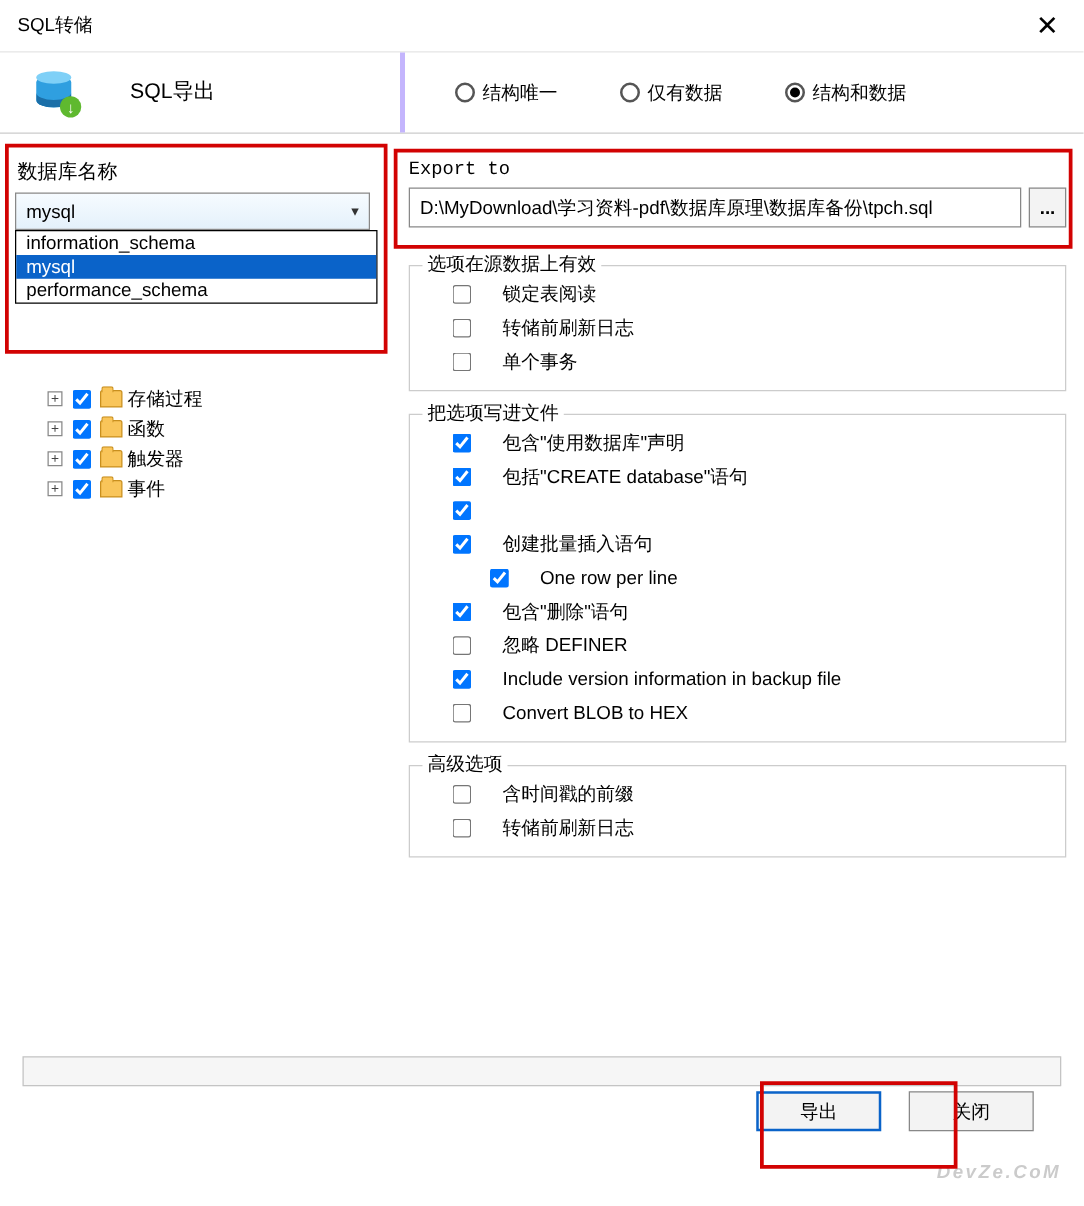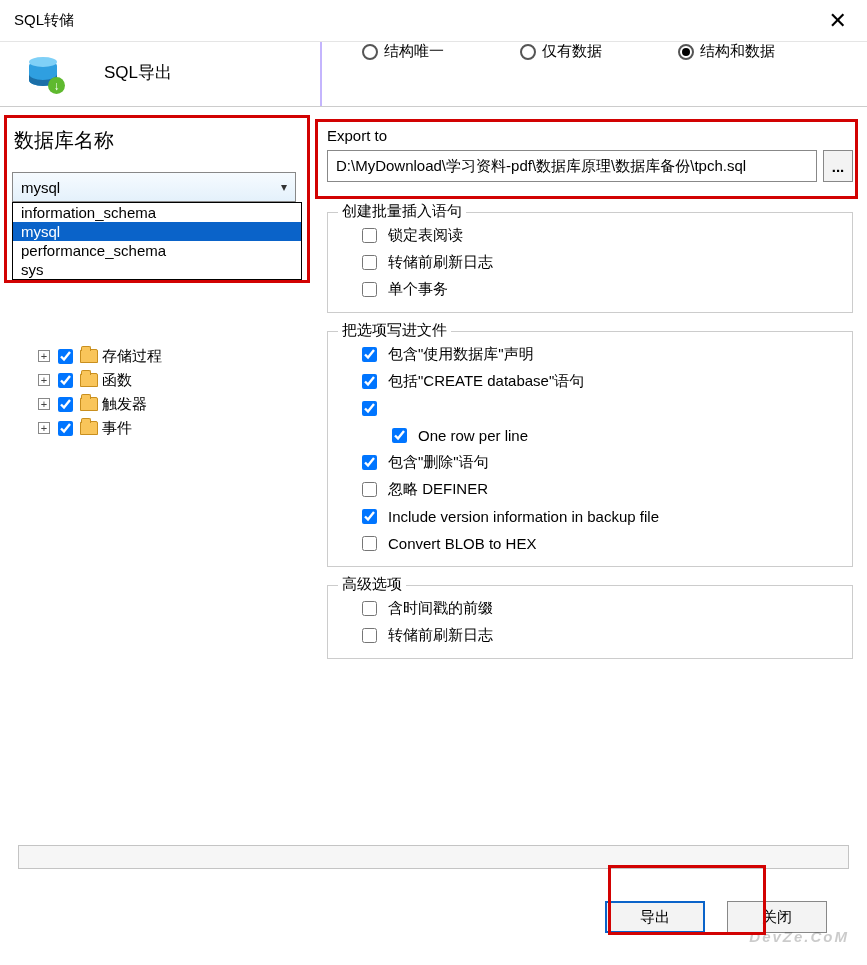--- a/index.html
+++ b/index.html
@@ -3,50 +3,50 @@
 <meta charset="utf-8">
 <style>
   * { box-sizing: border-box; font-family: "Microsoft YaHei", "SimSun", Arial, sans-serif; font-size: 15px; }
   body { margin: 0; background: #fff; width: 867px; height: 965px; position: relative; color: #000; }
   .titlebar { display: flex; align-items: center; justify-content: space-between; height: 42px; padding: 0 14px; border-bottom: 1px solid #e5e5e5; }
   .titlebar .close { font-size: 22px; font-weight: 300; cursor: pointer; padding: 0 6px; }
   .toolbar { display: flex; align-items: center; height: 65px; border-bottom: 1px solid #ccc; }
   .toolbar .icon-wrap { width: 90px; display:flex; justify-content:center; }
   .tool-tabs { flex: 0 0 230px; display:flex; justify-content:flex-start; }
   .tool-tab { font-size: 17px; padding: 8px 14px; border-bottom: 3px solid transparent; }
-  .radio-group { flex: 1; display: flex; align-items: flex-start; gap: 76px; padding-left: 40px; border-left: 2px solid #c4b5fd; height: 100%; }
+  .radio-group { flex: 1; display: flex; align-items: center; gap: 50px; padding-left: 40px; border-left: 4px solid #c4b5fd; height: 100%; }
   .radio-item { display: flex; align-items: center; gap: 6px; }
   .radio-item .rcircle { width: 16px; height: 16px; border: 2px solid #555; border-radius: 50%; display: inline-flex; align-items:center; justify-content:center; }
   .radio-item.checked .rcircle::after { content:''; width:8px; height:8px; background:#000; border-radius:50%; display:block; }
   .main { display: flex; padding: 10px 8px; gap: 8px; }
   .left { width: 305px; }
   .right { flex: 1; }
-  .group-label { font-size: 20px; margin: 10px 0 18px 6px; }
+  .group-label { font-size: 16px; margin: 10px 0 6px 6px; }
   .combo { position: relative; width: 284px; height: 30px; border: 1px solid #888; background: linear-gradient(#f6fbff, #e4f1fb); display:flex; align-items:center; padding: 0 8px; margin-left:4px;}
   .combo .chev { position:absolute; right:8px; top:7px; font-size:12px; color:#333; }
   .dropdown { width: 290px; border: 1px solid #000; margin-left:4px; background:#fff; position: relative; z-index: 5; }
   .dropdown .opt { padding: 1px 8px; font-size:15px; }
   .dropdown .opt.selected { background: #0a63c9; color: #fff; }
   .tree { margin-top: 64px; padding-left: 6px; }
   .tnode { display: flex; align-items: center; gap: 4px; height: 24px; padding-left: 24px; }
   .tnode .expander { width:12px; height:12px; border:1px solid #888; display:inline-flex; align-items:center; justify-content:center; font-size:11px; line-height:1; color:#444; }
   .tnode input[type=checkbox]{ width:15px; height:15px; }
   .folder { width:18px; height:14px; background:#f9c55a; border:1px solid #c98f1e; border-radius:2px 2px 0 0; display:inline-block; position:relative;}
   .folder::before{content:''; position:absolute; top:-4px; left:0; width:8px; height:4px; background:#f9c55a; border:1px solid #c98f1e; border-bottom:none; border-radius:2px 2px 0 0;}
-  .export-to-label { font-size: 15px; margin: 10px 0 6px 6px; }
+  .export-to-label { font-size: 15px; margin: 10px 0 6px 6px; font-family: Liberation Mono, monospace; }
   .path-row { display:flex; gap:6px; padding: 0 6px; }
   .path-input { flex:1; height:32px; border:1px solid #888; padding: 0 8px; font-size:15px; }
   .browse-btn { width:30px; height:32px; border:1px solid #888; background:#f3f3f3; display:flex; align-items:center; justify-content:center; font-weight:bold; cursor:pointer;}
   .fieldset { border:1px solid #ccc; margin: 18px 6px 0 6px; padding: 6px 10px 12px 10px; position:relative; }
   .fieldset .legend { position:absolute; top:-11px; left:10px; background:#fff; padding:0 4px; font-size:15px; }
-  .opt-row { display:flex; align-items:center; gap:8px; margin: 6px 0 0 20px; }
+  .opt-row { display:flex; align-items:center; gap:22px; margin: 6px 0 0 20px; }
   .opt-row.indent { margin-left: 50px; }
   .opt-row input[type=checkbox]{ width:15px; height:15px; }
   .progress { position:absolute; left:18px; right:18px; bottom:96px; height:24px; border:1px solid #c4c4c4; background:#f6f6f6; }
-  .btn-row { position:absolute; right:40px; bottom:32px; display:flex; gap:22px;justify-content:flex-end; }
+  .btn-row { position:absolute; right:40px; bottom:60px; display:flex; gap:22px;justify-content:flex-end; }
   .btn { width:100px; height:32px; border:1px solid #888; background:#f3f3f3; display:flex; align-items:center; justify-content:center; cursor:pointer; }
   .btn.primary { border:2px solid #0a63c9; }
   .watermark { position:absolute; right:18px; bottom:16px; font-size:28px; font-weight:700; letter-spacing:2px; color:rgba(0,0,0,0.1); font-style:italic;}
   .watermark .inner { color:#333; opacity:0.25; }
   
   .hl { position:absolute; border:3px solid #d20202; pointer-events:none; }
   .hl1 { left:4px; top:115px; width:306px; height:168px; }
   .hl2 { left:315px; top:119px; width:543px; height:80px; }
   .hl3 { left:608px; bottom:30px; width:158px; height:70px; }
   
@@ -95,21 +95,20 @@
   <div class="left">
     <div class="group-label">数据库名称</div>
     <div class="combo">
       <span>mysql</span>
       <span class="chev">▾</span>
     </div>
     <div class="dropdown">
       <div class="opt">information_schema</div>
       <div class="opt selected">mysql</div>
       <div class="opt">performance_schema</div>
-      <div class="opt">sys</div>
     </div>
 
     <div class="tree">
       <div class="tnode">
         <span class="expander">+</span>
         <input type="checkbox" checked="" style="">
         <span class="folder"></span>
         <span>存储过程</span>
       </div>
       <div class="tnode">
@@ -134,21 +133,21 @@
   </div>
 
   <div class="right">
     <div class="export-to-label">Export to</div>
     <div class="path-row">
       <input class="path-input" value="D:\MyDownload\学习资料-pdf\数据库原理\数据库备份\tpch.sql" style="">
       <div class="browse-btn">...</div>
     </div>
 
     <div class="fieldset" style="margin-top:30px;">
-      <div class="legend">创建批量插入语句</div>
+      <div class="legend">选项在源数据上有效</div>
       <div class="opt-row">
           <input type="checkbox" style="">
           <span>锁定表阅读</span>
         </div>
       <div class="opt-row">
           <input type="checkbox" style="">
           <span>转储前刷新日志</span>
         </div>
       <div class="opt-row">
           <input type="checkbox" style="">
@@ -161,20 +160,24 @@
       <div class="opt-row">
           <input type="checkbox" checked="" style="">
           <span>包含"使用数据库"声明</span>
         </div>
       <div class="opt-row">
           <input type="checkbox" checked="" style="">
           <span>包括"CREATE database"语句</span>
         </div>
       <div class="opt-row">
           <input type="checkbox" checked="" style="">
+        </div>
+      <div class="opt-row">
+          <input type="checkbox" checked="" style="">
+          <span>创建批量插入语句</span>
         </div>
       <div class="opt-row indent">
           <input type="checkbox" checked="" style="">
           <span>One row per line</span>
         </div>
       <div class="opt-row">
           <input type="checkbox" checked="" style="">
           <span>包含"删除"语句</span>
         </div>
       <div class="opt-row">

